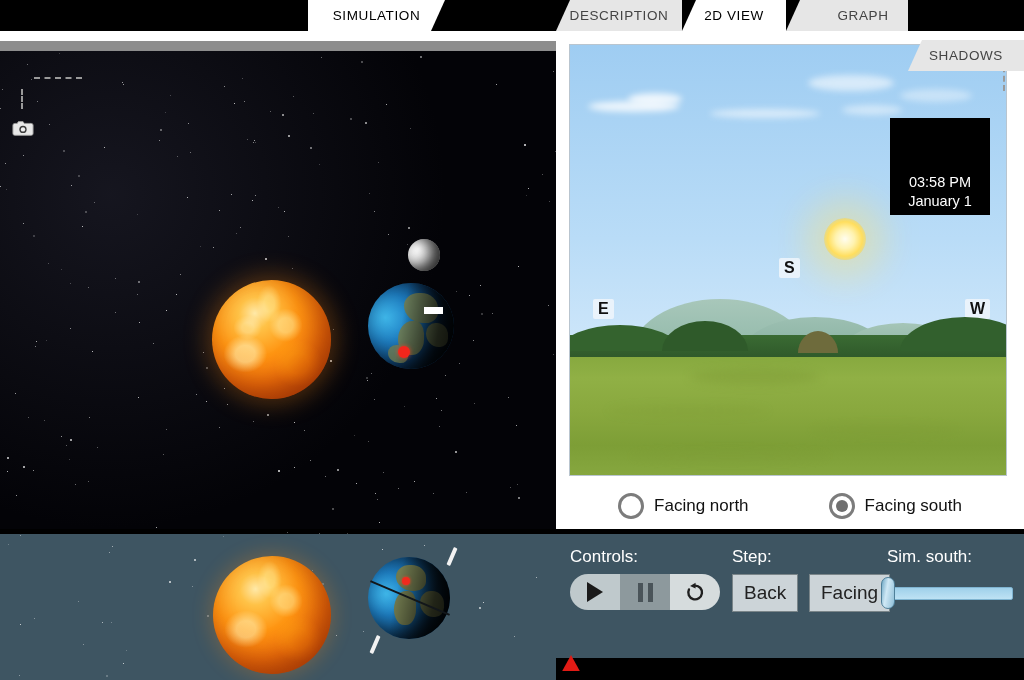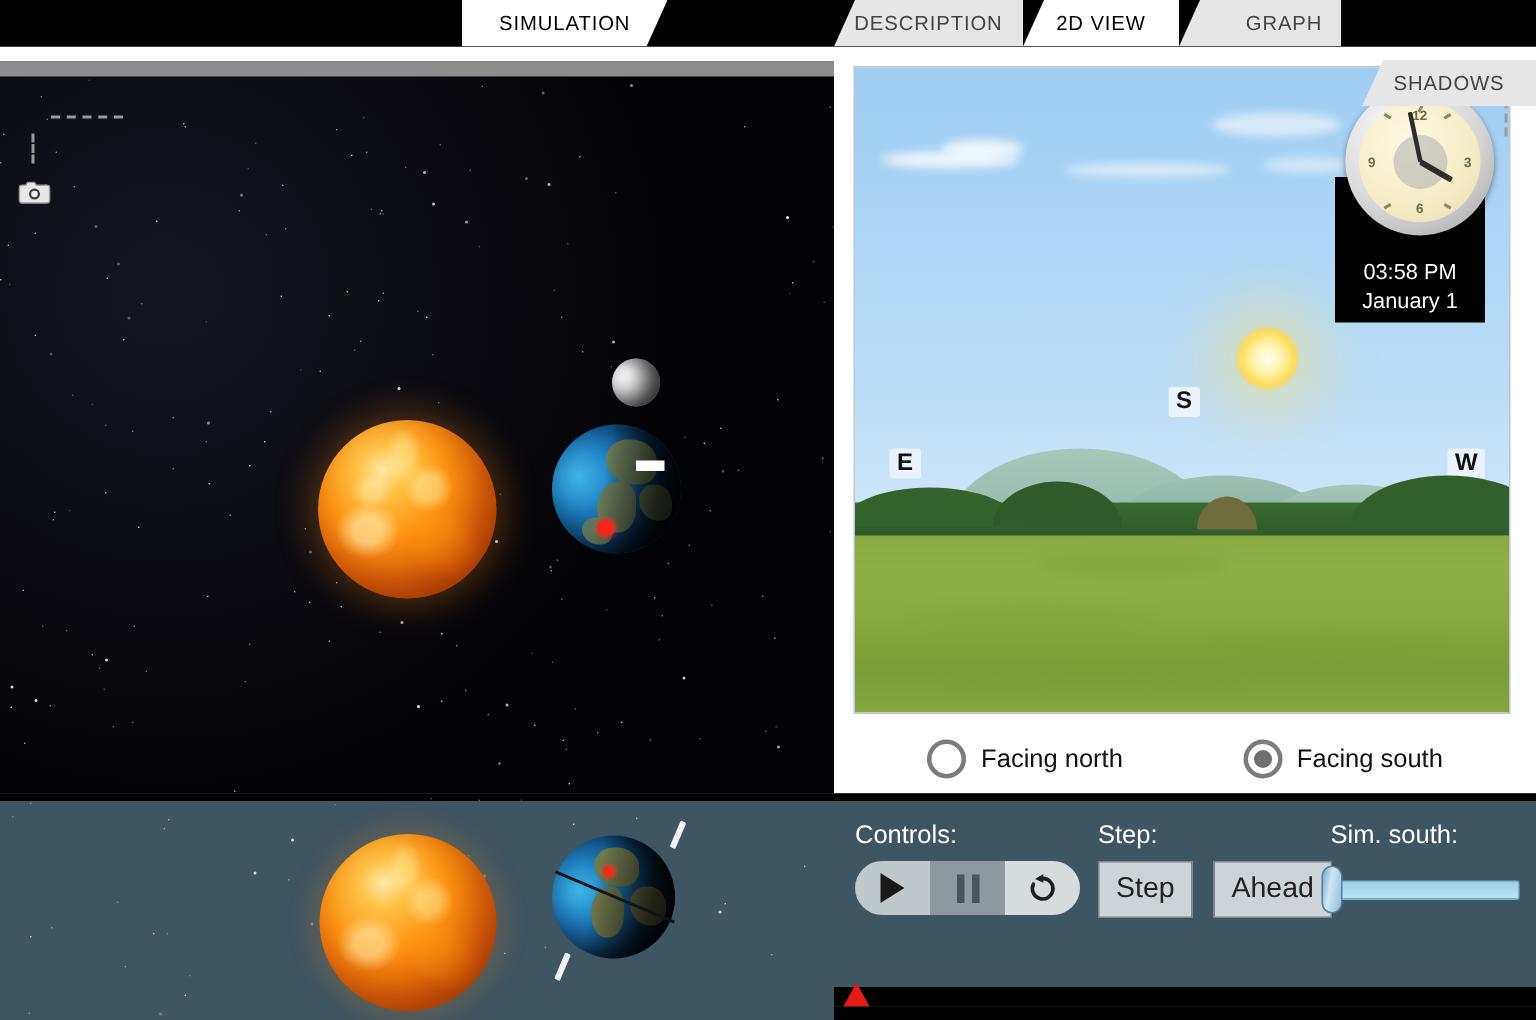--- a/index.html
+++ b/index.html
@@ -343,21 +343,21 @@
 <div class="tabbar">
   <div class="tab sim active" style="left:308px;width:137px;">
     <span>SIMULATION</span>
   </div>
   <div class="tab" style="left:556px;width:126px;">
     <span>DESCRIPTION</span>
   </div>
   <div class="tab active" style="left:682px;width:104px;">
     <span>2D VIEW</span>
   </div>
-  <div class="tab" style="left:786px;width:108px;padding-left:32px;">
+  <div class="tab" style="left:786px;width:122px;padding-left:32px;">
     <span>GRAPH</span>
   </div>
   <div class="tab" style="left:908px;width:116px;margin-top:40px;">
     <span>SHADOWS</span>
   </div>
 </div>
 <div class="tabstrip-white-left"></div>
 <div class="tabstrip-white"></div>
 <div class="tabstrip-grey"></div>
 
@@ -616,37 +616,20 @@
         <div class="meadow-patch" style="left:60px;top:92px;width:200px;height:14px;opacity:.4;"></div>
       </div>
     </div>
 
     <div class="clock-box">
       <div class="clock-text">
         <div>03:58 PM</div>
         <div>January 1</div>
       </div>
     </div>
-    <div class="clock-face">
-      <div class="clock-inner">
-        <div class="clock-hub"></div>
-        <span class="cnum" style="left:50%;top:5px;transform:translateX(-50%);">12</span>
-        <span class="cnum" style="right:6px;top:50%;transform:translateY(-50%);">3</span>
-        <span class="cnum" style="left:50%;bottom:4px;transform:translateX(-50%);">6</span>
-        <span class="cnum" style="left:6px;top:50%;transform:translateY(-50%);">9</span>
-        <div class="ctick" style="left:50%;top:3px;transform:translateX(-50%) rotate(30deg);"></div>
-        <div class="ctick" style="left:72%;top:8px;transform:rotate(60deg);"></div>
-        <div class="ctick" style="left:22%;top:8px;transform:rotate(-60deg);"></div>
-        <div class="ctick" style="left:72%;bottom:8px;transform:rotate(-60deg);"></div>
-        <div class="ctick" style="left:22%;bottom:8px;transform:rotate(60deg);"></div>
-
-        <div class="hand" style="width:4px;height:24px;transform:translateX(-50%) rotate(120deg);"></div>
-        <div class="hand" style="width:3px;height:34px;transform:translateX(-50%) rotate(348deg);"></div>
-      </div>
-    </div>
   </div>
 
   <div class="dash-h" style="left:392px;top:-8px;width:56px;"></div>
   <div class="dash-v" style="left:447px;top:16px;height:34px;"></div>
   <div class="cam-icon" style="left:436px;top:-9px;">
     <svg viewBox="0 0 24 18" aria-hidden="true">
       <path d="M7 2 h5 l1.4 2 H21 a2 2 0 0 1 2 2 v9 a2 2 0 0 1-2 2 H3 a2 2 0 0 1-2-2 V6 a2 2 0 0 1 2-2 h2.6 Z" fill="#4a4a4a"></path>
       <circle cx="12" cy="10.5" r="4" fill="#e9e9e9"></circle>
       <circle cx="12" cy="10.5" r="2.3" fill="#4a4a4a"></circle>
     </svg>
@@ -742,24 +725,24 @@
     </div>
     <div class="rbtn reset">
       <svg width="22" height="22" viewBox="0 0 24 24">
         <path d="M12 5 A7.5 7.5 0 1 1 5.4 9.2" fill="none" stroke="#1f1f1f" stroke-width="2.6" stroke-linecap="round"></path>
         <path d="M12.6 1.8 L12.6 8.2 L6.6 5.4 Z" fill="#1f1f1f"></path>
       </svg>
     </div>
   </div>
 
   <div class="step-btn" style="left:176px;">
-    <span>Step</span>
+    <span>Back</span>
   </div>
   <div class="step-btn" style="left:253px;">
-    <span>Ahead</span>
+    <span>Facing</span>
   </div>
 
   <div class="slider-wrap">
     <div class="slider-track"></div>
     <div class="slider-knob"></div>
   </div>
 
   <div class="timeline">
     <div class="tl-bar"></div>
     <div class="tl-marker"></div>

